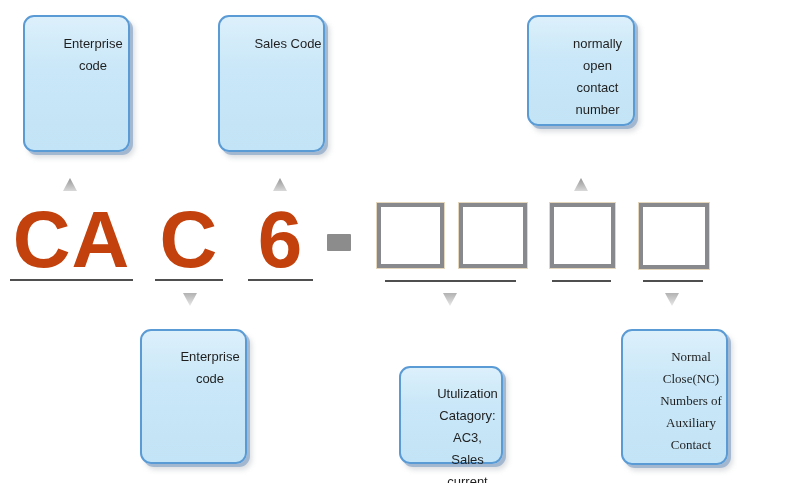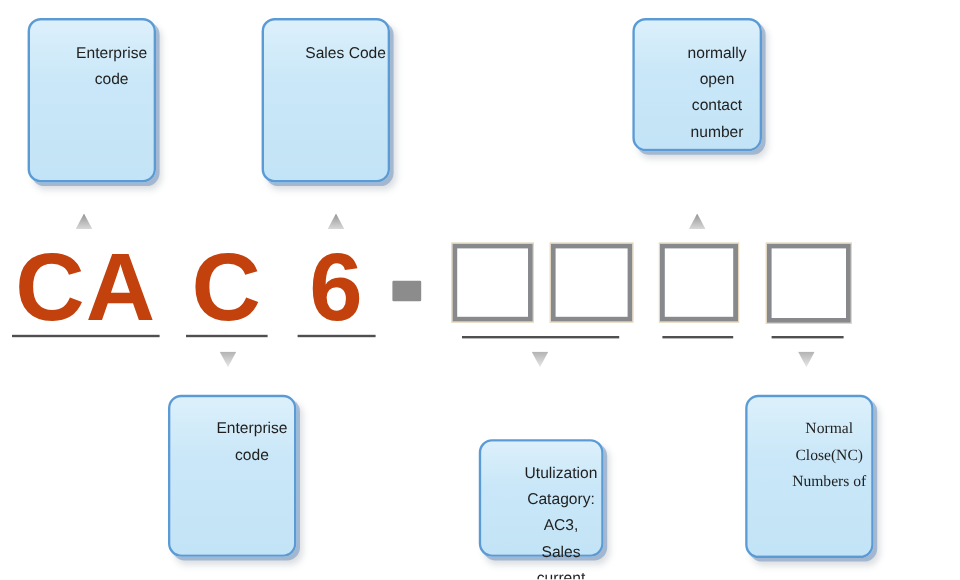--- a/index.html
+++ b/index.html
@@ -139,15 +139,16 @@
 
   <div class="bbox pad-bottom" style="left:399px; top:329px; width:104px; height:98px;margin-top:37px;">
     <div class="line">Utulization</div>
     <div class="line">Catagory:  AC3,</div>
     <div class="line">Sales current</div>
   </div>
 
   <div class="bbox pad-bottom" style="left:621px; top:329px; width:107px; height:136px;font-family:Liberation Serif, serif;">
     <div class="line">Normal Close(NC)</div>
     <div class="line">Numbers of</div>
+    <div class="line">Auxiliary Contact</div>
   </div>
 
 </div>
 
 </body></html>

